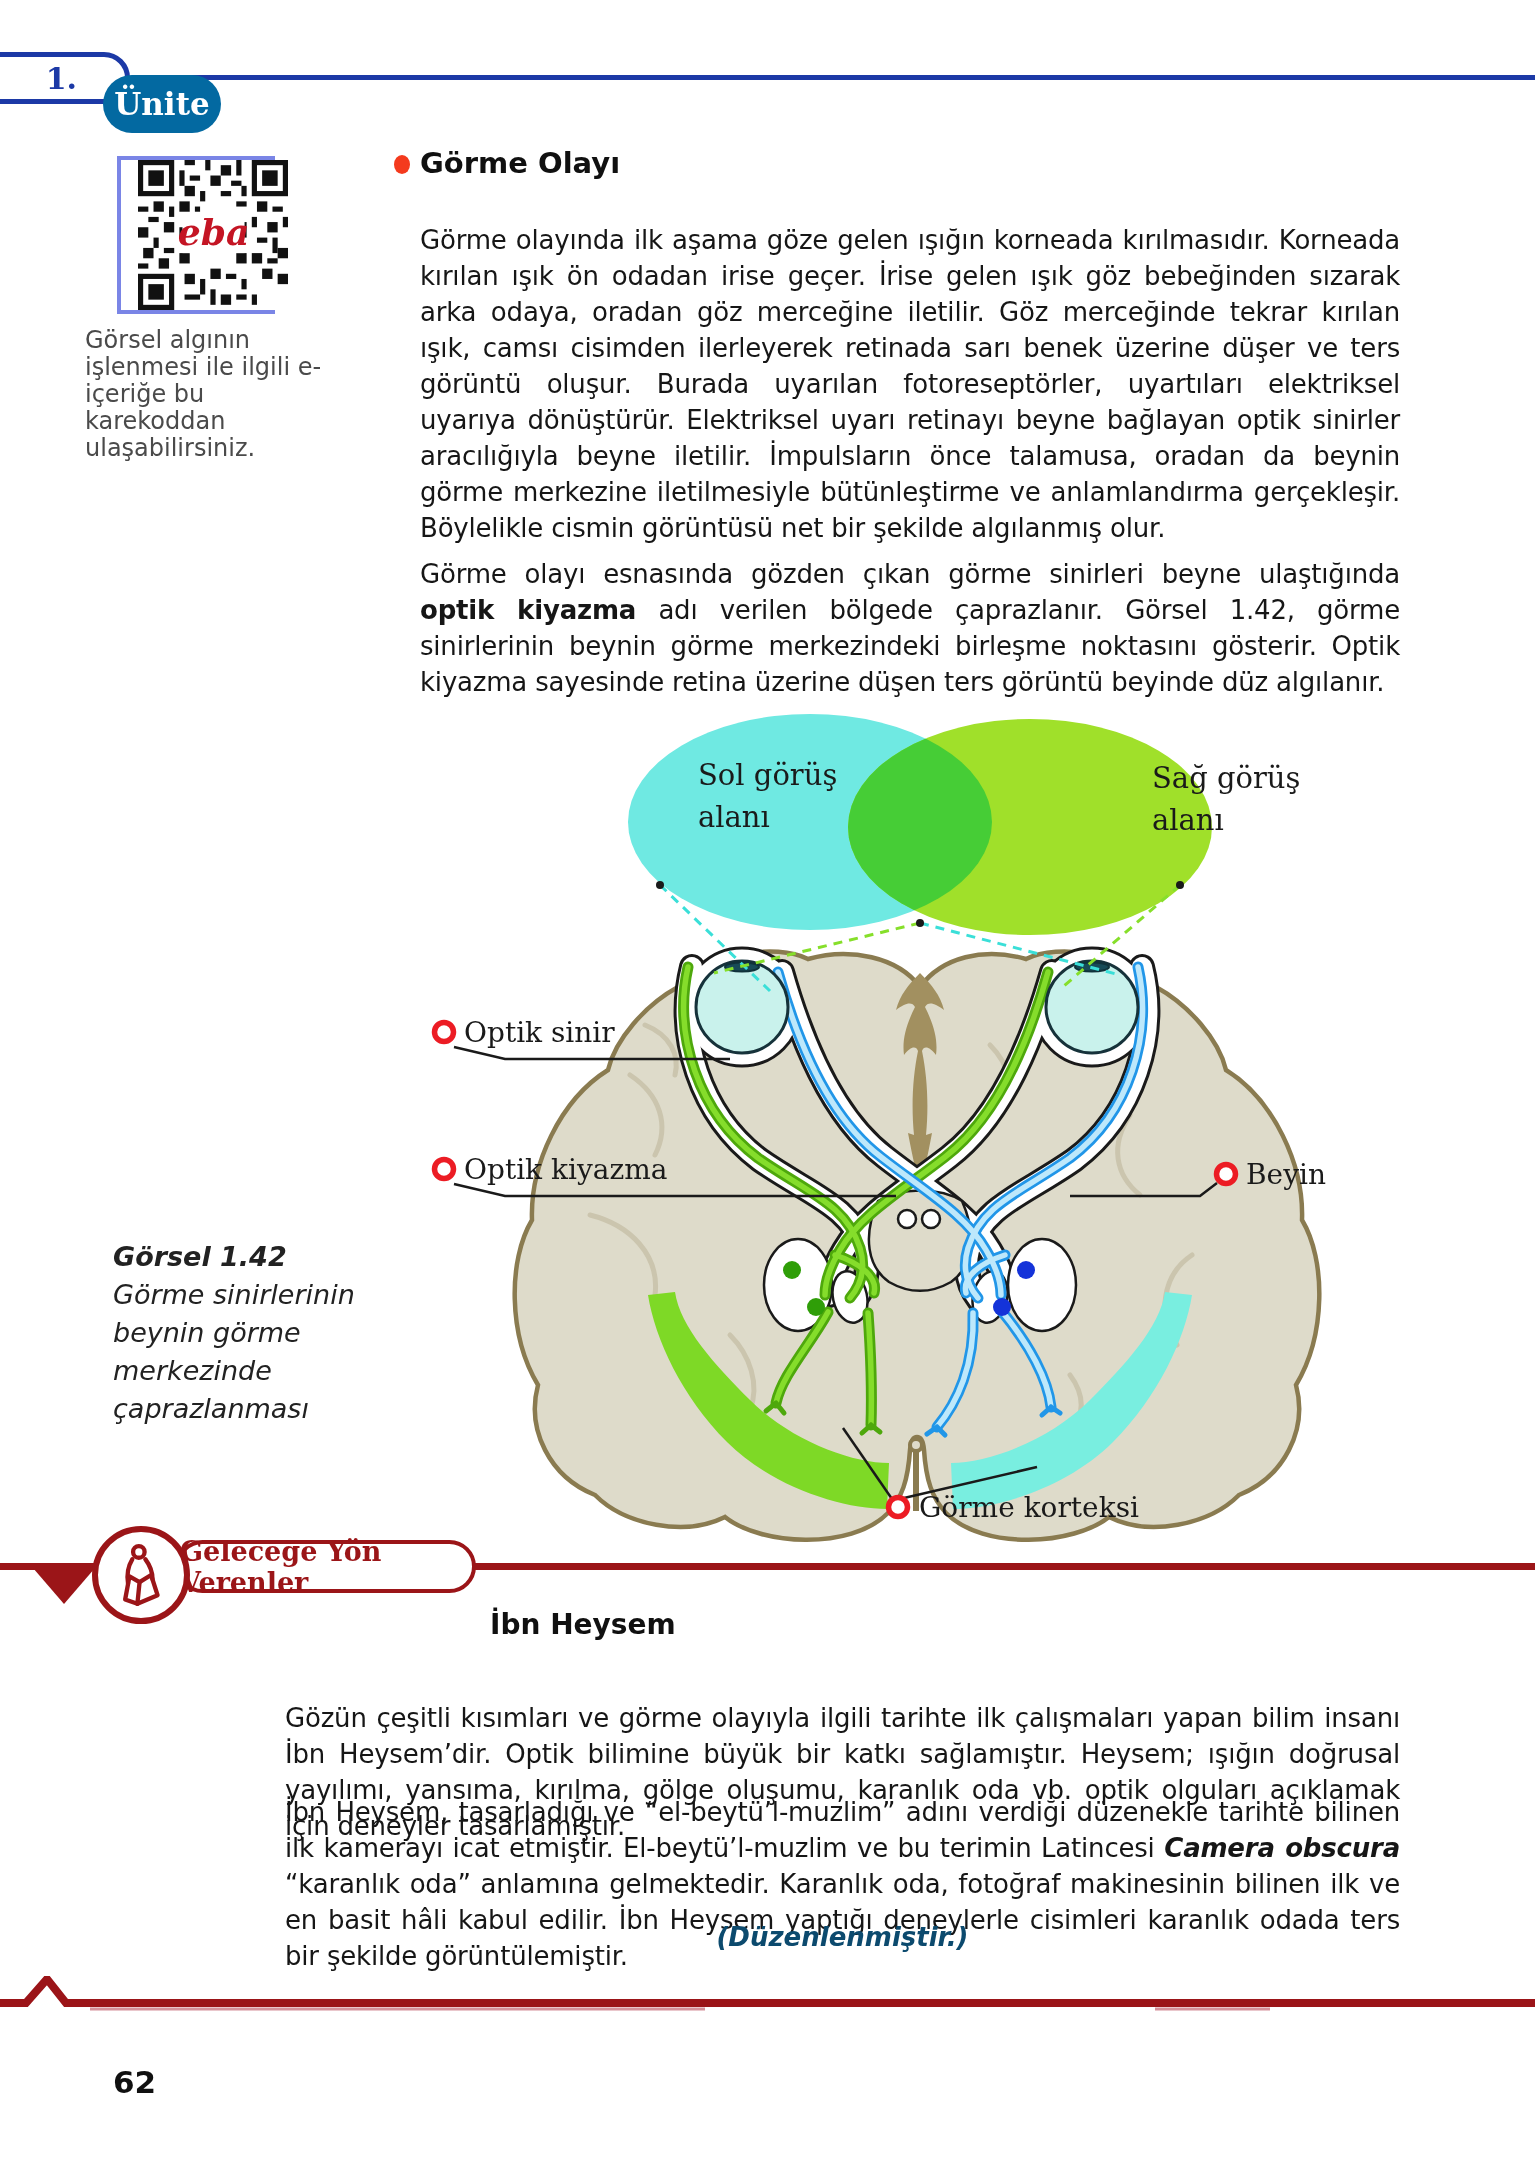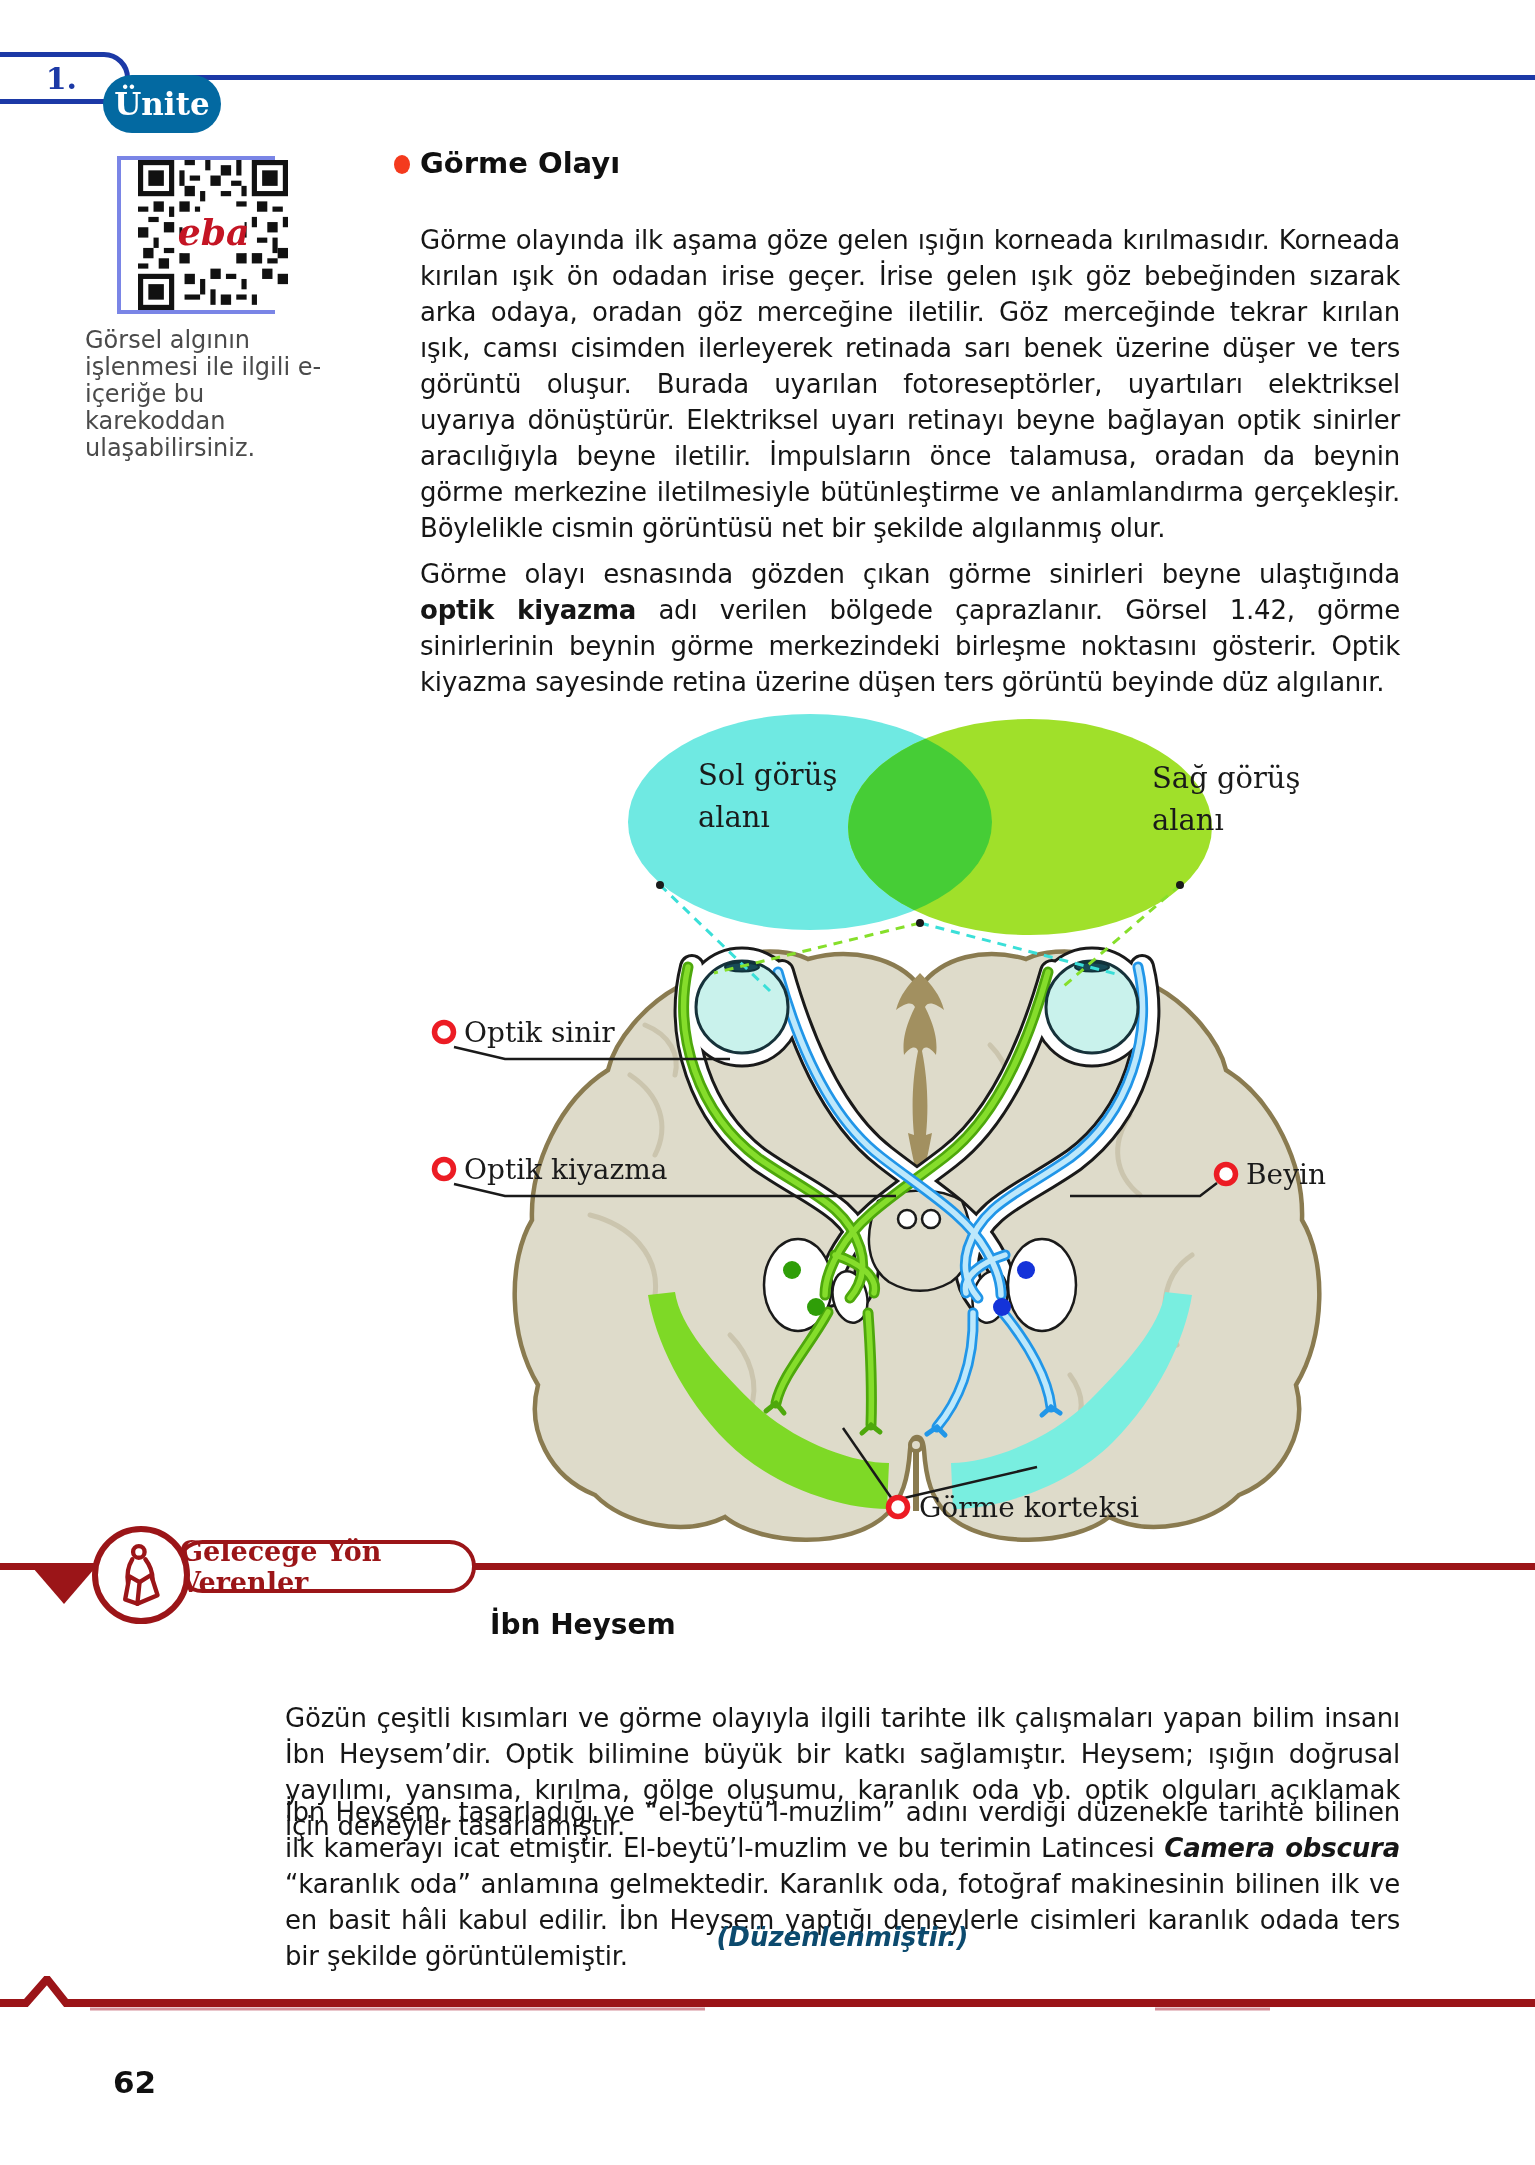--- a/index.html
+++ b/index.html
@@ -317,20 +317,24 @@
     </g>
 
     <g>
       <line x1="413" y1="733" x2="462" y2="804" stroke="#1a1a1a" stroke-width="2.5"></line>
       <line x1="607" y1="772" x2="474" y2="803" stroke="#1a1a1a" stroke-width="2.5"></line>
       <circle cx="468" cy="812" r="9.5" fill="#ffffff" stroke="#ec1c24" stroke-width="5.5"></circle>
       <text x="489" y="822" font-size="28" fill="#1a1a1a">Görme korteksi</text>
     </g>
   </svg>
 
+  <div class="fig-caption">
+    <span class="capnum">Görsel 1.42</span>
+    <span>Görme sinirlerinin beynin görme merkezinde çaprazlanması</span>
+  </div>
 
   <div class="band-line"></div>
   <div class="band-tri"></div>
   <div class="band-circle">
     <svg width="72" height="72" viewBox="0 0 100 100">
       <g fill="none" stroke="#9b1518" stroke-width="6" stroke-linecap="round" stroke-linejoin="round">
         <circle cx="47" cy="18" r="8"></circle>
         <path d="M 38,28 C 32,38 30,50 32,62"></path>
         <path d="M 56,28 C 62,36 66,46 66,56"></path>
         <path d="M 28,84 L 34,52 L 48,60 L 45,90 Z"></path>

